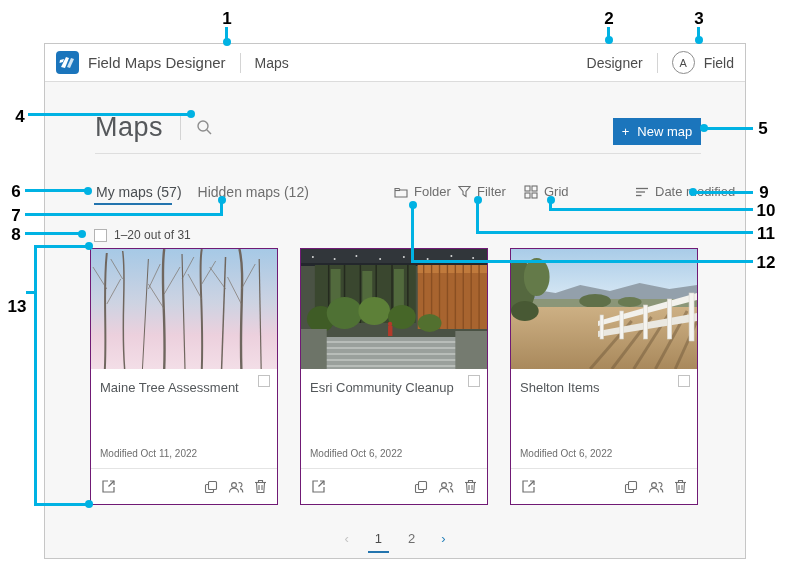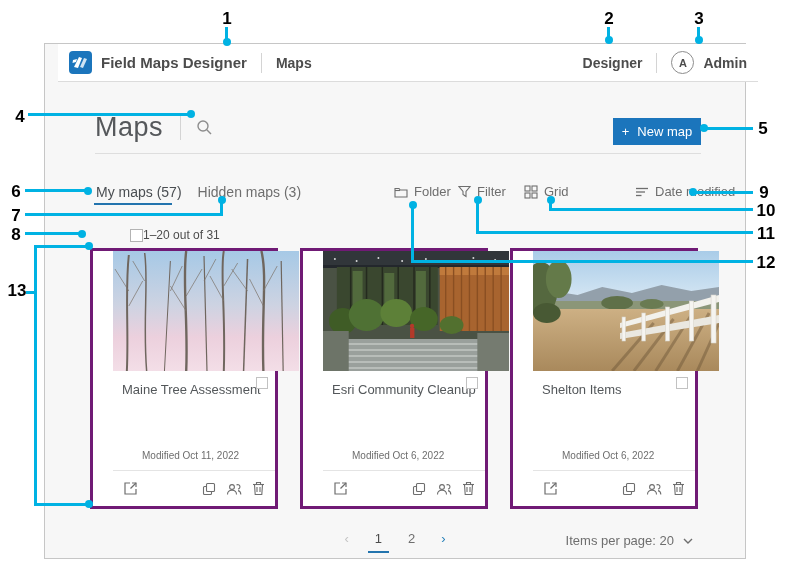--- a/index.html
+++ b/index.html
@@ -4,22 +4,22 @@
 <style>
   html,body{margin:0;padding:0;width:804px;height:562px;background:#ffffff;
     font-family:"Liberation Sans",sans-serif;overflow:hidden;position:relative;}
   *{box-sizing:border-box;}
 
   
   .app{position:absolute;left:44px;top:43px;width:702px;height:516px;
     border:1px solid #c6c6c6;background:#f7f7f7;}
 
   
-  .hdr{position:absolute;left:13px;top:0;width:100%;height:38px;background:#fff;
-    border-bottom:1px solid #dcdcdc;display:flex;align-items:center;padding:0 11px;font-weight:bold;}
+  .hdr{position:absolute;left:0;top:0;width:100%;height:38px;background:#fff;
+    border-bottom:1px solid #dcdcdc;display:flex;align-items:center;padding:0 11px;}
   .logo{width:23px;height:23px;flex:0 0 auto;}
   .hdr-title{font-size:15px;color:#4c4c4c;margin-left:9px;}
   .vdiv{width:1px;height:20px;background:#d4d4d4;margin:0 14px;}
   .hdr-nav,.hdr-link{font-size:14px;color:#4c4c4c;cursor:pointer;}
   .spacer{flex:1;}
   .avatar{width:23px;height:23px;border:1px solid #8d8d8d;border-radius:50%;
     display:flex;align-items:center;justify-content:center;font-size:11px;color:#4c4c4c;}
   .hdr-user{font-size:14px;color:#4c4c4c;margin-left:9px;}
 
   
@@ -32,32 +32,32 @@
 
   
   .tabs{position:absolute;left:51px;top:140px;display:flex;gap:16px;font-size:14px;}
   .tab-active{color:#4a4e52;}
   .tab{color:#6e6e6e;}
   .tab-underline{position:absolute;left:49px;top:159px;width:78px;height:2px;background:#2374ae;}
   .tbar-item{position:absolute;top:140px;display:flex;align-items:center;gap:6px;
     font-size:13px;color:#6e6e6e;cursor:pointer;}
 
   
-  .check-row{position:absolute;left:49px;top:184px;display:flex;align-items:flex-end;margin-left:36px;}
+  .check-row{position:absolute;left:49px;top:184px;display:flex;align-items:flex-end;gap:7px;}
   .checkbox{width:13px;height:13px;border:1px solid #b3b3b3;background:#fff;}
   .check-label{font-size:12px;color:#4c4c4c;}
 
   
   .cards{position:absolute;left:45px;top:204px;display:flex;gap:22px;}
-  .card{width:188px;background:#fff;border:3px solid #701a75;padding-left:20px;}
+  .card{width:188px;background:#fff;border:1px solid #701a75;}
   .card-img{width:186px;height:120px;display:block;}
   .card-body{position:relative;height:100px;border-bottom:1px solid #e4e4e4;padding:9px 9px;}
   .card-title{font-size:13px;color:#53575a;}
   .card-check{position:absolute;top:6px;right:7px;width:12px;height:12px;border:1px solid #c2c2c2;background:#fff;}
-  .card-modified{position:absolute;left:9px;bottom:9px;font-size:10px;color:#6e6e6e;margin-left:20px;}
+  .card-modified{position:absolute;left:9px;bottom:9px;font-size:10px;color:#6e6e6e;}
   .card-footer{height:35px;display:flex;align-items:center;padding:0 10px;gap:10px;}
   .cf-spacer{flex:1;}
   .cicon{display:flex;align-items:center;cursor:pointer;}
 
   
   .pgn{position:absolute;left:0;top:487px;width:100%;display:flex;justify-content:center;
     align-items:center;gap:26px;font-size:13px;}
   .pg-prev{color:#c4c4c4;}
   .pg-next{color:#2680b9;}
   .pg-cur{color:#4c4c4c;position:relative;}
@@ -87,21 +87,21 @@
     </span>
     <span class="hdr-title">Field Maps Designer</span>
     <span class="vdiv"></span>
     <span class="hdr-nav">Maps</span>
     <span class="spacer"></span>
     <span class="hdr-link">Designer</span>
     <span class="vdiv"></span>
     <span class="avatar">
       <span>A</span>
     </span>
-    <span class="hdr-user">Admin</span>
+    <span class="hdr-user">Field</span>
   </header>
 
   <div class="title-row">
     <span class="page-title">Maps</span>
     <span class="t-div"></span>
     <span class="cicon">
       <svg width="17" height="17" viewBox="0 0 17 17" fill="none" stroke="#8d8d8d" stroke-width="1.4">
         <circle cx="7" cy="7" r="5"></circle>
           <line x1="10.8" y1="10.8" x2="15" y2="15"></line>
       </svg>
@@ -110,21 +110,21 @@
 
   <div class="new-map-btn">
     <span>+</span>
     <span>New map</span>
   </div>
 
   <div class="hr1"></div>
 
   <div class="tabs">
     <span class="tab-active">My maps (57)</span>
-    <span class="tab">Hidden maps (3)</span>
+    <span class="tab">Hidden maps (12)</span>
   </div>
   <div class="tab-underline"></div>
 
   <div class="tbar-item" style="left:349px">
     <svg width="14" height="12" viewBox="0 0 14 12" fill="none" stroke="#6e6e6e" stroke-width="1.1">
       <path d="M1 2.5 h4 l1.2 1.5 H13 v7 H1 Z"></path>
         <line x1="1" y1="4.5" x2="6" y2="4.5"></line>
     </svg>
     <span>Folder</span>
   </div>
@@ -414,26 +414,20 @@
     </div>
   </div>
 
   <div class="pgn">
     <span class="pg-prev">‹</span>
     <span class="pg-cur">1</span>
     <span class="pg-num">2</span>
     <span class="pg-next">›</span>
   </div>
 
-  <div class="ipp">
-    <span>Items per page: 20</span>
-    <svg width="10" height="6" viewBox="0 0 10 6" fill="none" stroke="#6e6e6e" stroke-width="1.4">
-      <path d="M1 1 L5 5 L9 1"></path>
-    </svg>
-  </div>
 
 </div>
 
 <div>
 
   <span class="cn" style="left:227px;top:18px">1</span>
   <span class="cl" style="left:225px;top:27px;width:3px;height:14px"></span>
   <span class="cd" style="left:227px;top:42px"></span>
 
   <span class="cn" style="left:609px;top:18px">2</span>
@@ -477,20 +471,20 @@
   <span class="cd" style="left:478px;top:200px"></span>
   <span class="cl" style="left:476px;top:202px;width:3px;height:32px"></span>
   <span class="cl" style="left:476px;top:231px;width:277px;height:3px"></span>
   <span class="cn" style="left:766px;top:233px">11</span>
 
   <span class="cd" style="left:413px;top:205px"></span>
   <span class="cl" style="left:411px;top:207px;width:3px;height:56px"></span>
   <span class="cl" style="left:411px;top:260px;width:342px;height:3px"></span>
   <span class="cn" style="left:766px;top:262px">12</span>
 
-  <span class="cn" style="left:17px;top:290px">13</span>
+  <span class="cn" style="left:17px;top:306px">13</span>
   <span class="cl" style="left:26px;top:291px;width:11px;height:3px"></span>
   <span class="cl" style="left:34px;top:245px;width:3px;height:261px"></span>
   <span class="cl" style="left:34px;top:245px;width:53px;height:3px"></span>
   <span class="cd" style="left:89px;top:246px"></span>
   <span class="cl" style="left:34px;top:503px;width:53px;height:3px"></span>
   <span class="cd" style="left:89px;top:504px"></span>
 </div>
 
 </body></html>

